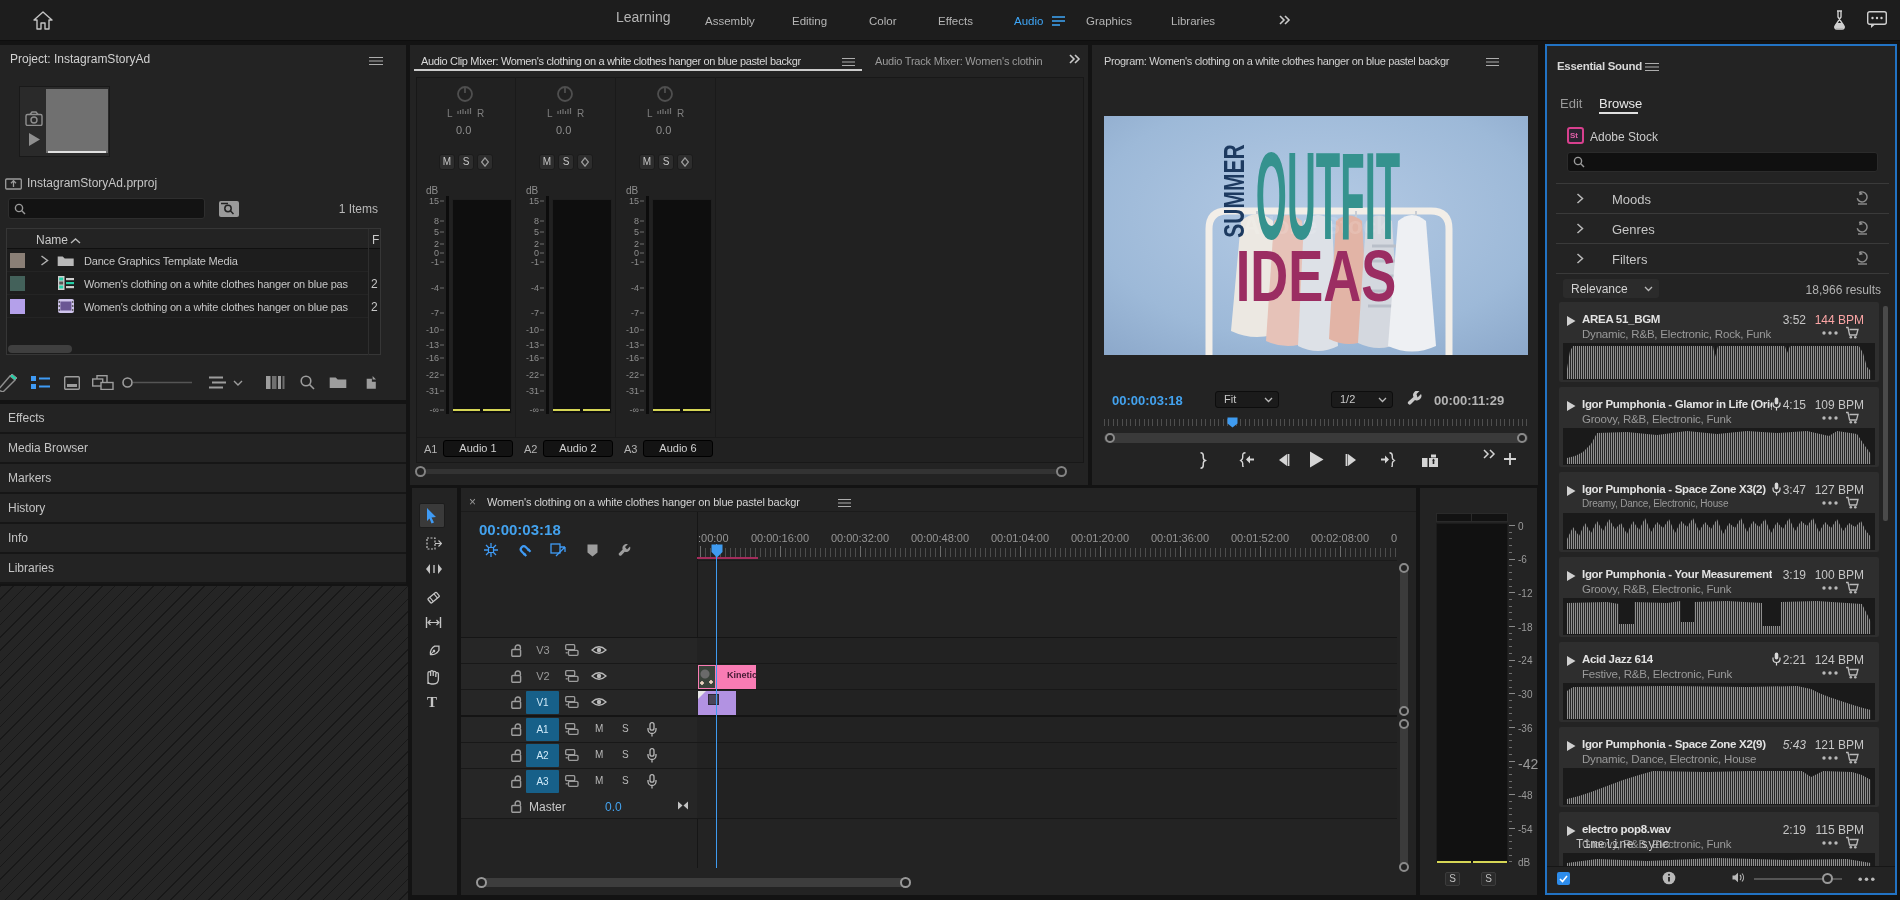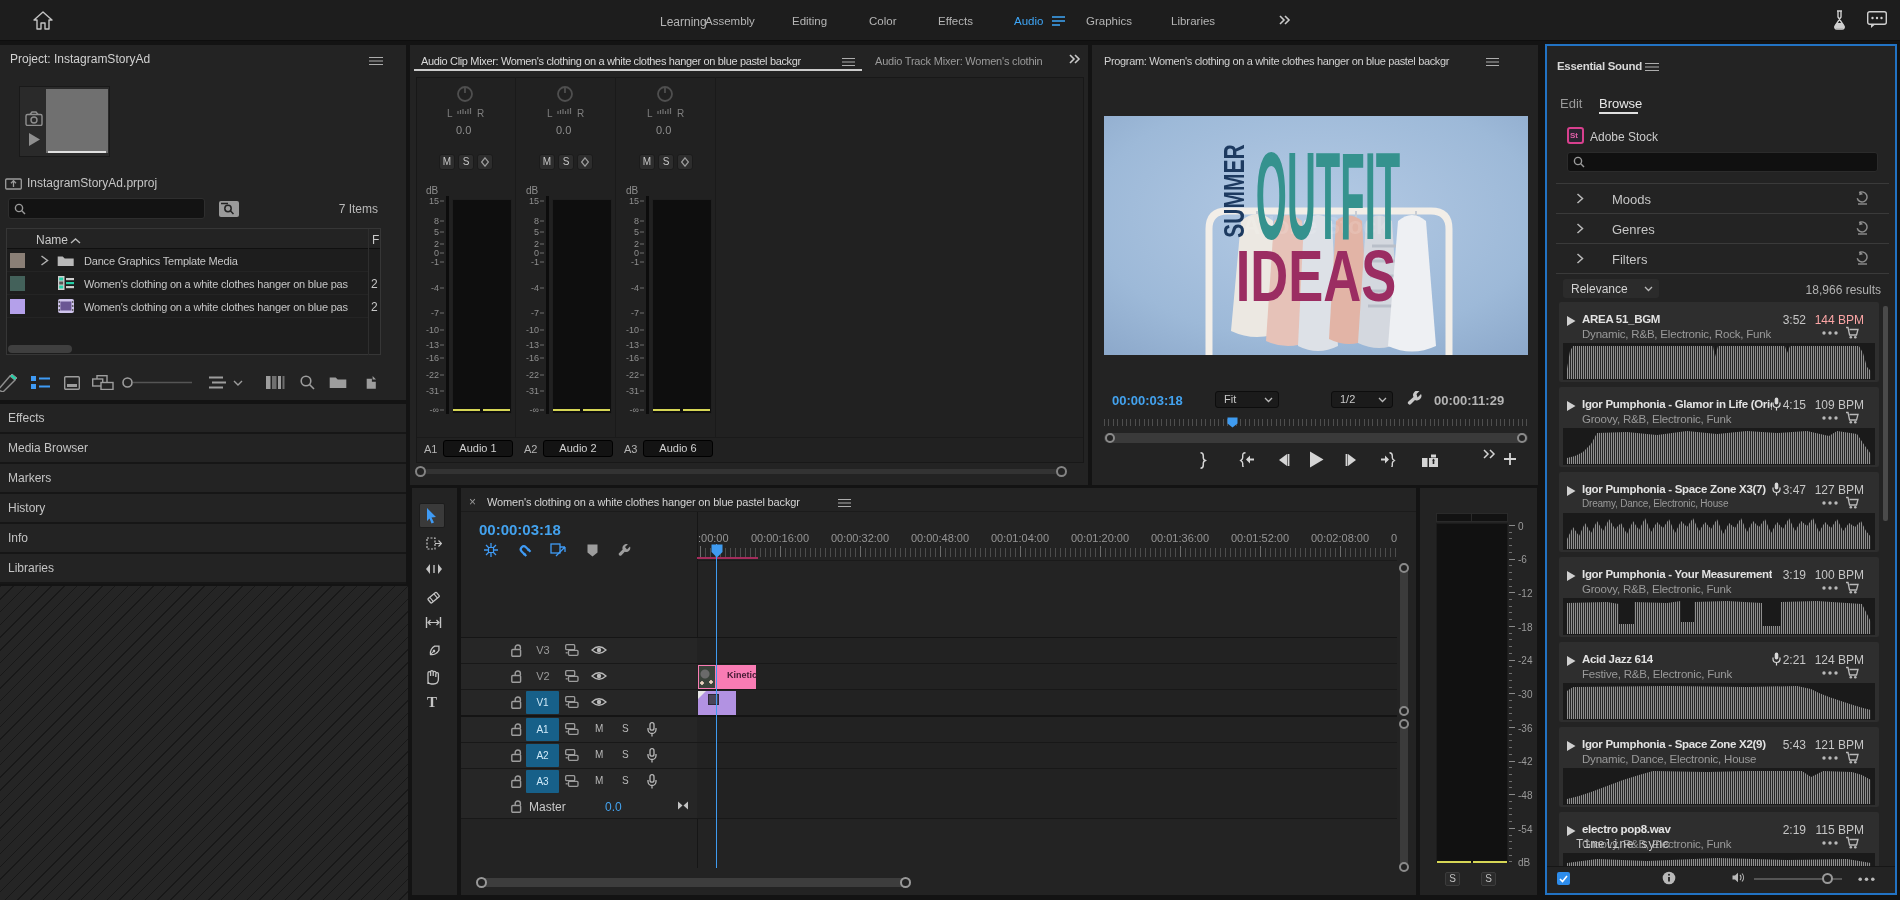--- a/index.html
+++ b/index.html
@@ -6,21 +6,21 @@
 #root{position:absolute;left:0;top:0;width:1900px;height:900px;overflow:hidden}
 .hatch{background-color:#252525;background-image:repeating-linear-gradient(135deg,#181818 0px,#181818 1px,transparent 1px,transparent 9px)}
 </style></head><body>
 <div id="root">
     <div style="position:absolute;left:0px;top:0px;width:1900px;height:41px;background:#1d1d1d;border-bottom:1px solid #0e0e0e"></div>
     <div style="position:absolute;left:33px;top:11px;width:20px;height:19px;">
       <svg width="20" height="19" viewBox="0 0 20 19">
         <path d="M10 1 L19 9 H16 V18 H12 V12 H8 V18 H4 V9 H1 Z" fill="none" stroke="#c4c4c4" stroke-width="1.4" stroke-linejoin="round"></path>
       </svg>
     </div>
-    <div style="position:absolute;left:616px;top:15px;font-size:12px;color:#b5b5b5;white-space:nowrap;margin-left:44px;">Learning</div>
+    <div style="position:absolute;left:616px;top:9px;font-size:14px;color:#b5b5b5;white-space:nowrap;">Learning</div>
     <div style="position:absolute;left:705px;top:15px;font-size:11.5px;color:#b5b5b5;white-space:nowrap;">Assembly</div>
     <div style="position:absolute;left:792px;top:15px;font-size:11.5px;color:#b5b5b5;white-space:nowrap;">Editing</div>
     <div style="position:absolute;left:869px;top:15px;font-size:11.5px;color:#b5b5b5;white-space:nowrap;">Color</div>
     <div style="position:absolute;left:938px;top:15px;font-size:11.5px;color:#b5b5b5;white-space:nowrap;">Effects</div>
     <div style="position:absolute;left:1014px;top:15px;font-size:11.5px;color:#3ea6f7;white-space:nowrap;">Audio</div>
     <div style="position:absolute;left:1086px;top:15px;font-size:11.5px;color:#b5b5b5;white-space:nowrap;">Graphics</div>
     <div style="position:absolute;left:1171px;top:15px;font-size:11.5px;color:#b5b5b5;white-space:nowrap;">Libraries</div>
     <div style="position:absolute;left:1052px;top:16px;width:13px;height:10px;">
       <svg width="13" height="10" viewBox="0 0 13 10">
         <path d="M0 1h13M0 5h13M0 9h8" stroke="#3ea6f7" stroke-width="1.6"></path>
@@ -83,21 +83,21 @@
       </svg>
     </div>
     <div style="position:absolute;left:219px;top:199px;width:20px;height:18px;">
       <svg width="20" height="18" viewBox="0 0 20 18">
         <rect x="0" y="2" width="20" height="16" rx="2" fill="#9a9a9a"></rect>
         <circle cx="9" cy="9.5" r="3.2" fill="none" stroke="#222" stroke-width="1.5"></circle>
         <path d="M11.3 11.8 L14.5 15" stroke="#222" stroke-width="1.5"></path>
         <path d="M2 4.5 h7" stroke="#222" stroke-width="1.5"></path>
       </svg>
     </div>
-    <div style="position:absolute;left:78px;top:202px;width:300px;text-align:right;font-size:12px;color:#b9b9b9;white-space:nowrap;">7 Items</div>
+    <div style="position:absolute;left:78px;top:202px;width:300px;text-align:right;font-size:12px;color:#b9b9b9;white-space:nowrap;">1 Items</div>
     <div style="position:absolute;left:6px;top:228px;width:375px;height:127px;background:#1d1d1d;border:1px solid #363636"></div>
     <div style="position:absolute;left:7px;top:229px;width:373px;height:20px;background:#232323;border-bottom:1px solid #101010"></div>
     <div style="position:absolute;left:36px;top:233px;font-size:12px;color:#c9c9c9;white-space:nowrap;">Name</div>
     <div style="position:absolute;left:70px;top:238px;width:11px;height:6px;">
       <svg width="11" height="6" viewBox="0 0 11 6">
         <path d="M1 5 L5.5 1 L10 5" fill="none" stroke="#b9b9b9" stroke-width="1.4"></path>
       </svg>
     </div>
     <div style="position:absolute;left:368px;top:229px;width:1px;height:126px;background:#2e2e2e"></div>
     <div style="position:absolute;left:372px;top:233px;font-size:12px;color:#c9c9c9;white-space:nowrap;">F</div>
@@ -863,21 +863,21 @@
     <div style="position:absolute;left:1473px;top:861px;width:34px;height:2px;background:#d6d655"></div>
     <div style="position:absolute;left:1509px;top:525px;width:3px;height:337px;background-image:repeating-linear-gradient(180deg,#6e6e6e 0 1px,transparent 1px 6.73px)"></div>
     <div style="position:absolute;left:1509px;top:525px;width:6px;height:337px;background-image:repeating-linear-gradient(180deg,#8a8a8a 0 1px,transparent 1px 33.66px)"></div>
     <div style="position:absolute;left:1518px;top:520.6px;font-size:10px;color:#9a9a9a;white-space:nowrap;">0</div>
     <div style="position:absolute;left:1518px;top:554.26px;font-size:10px;color:#9a9a9a;white-space:nowrap;">-6</div>
     <div style="position:absolute;left:1518px;top:587.9200000000001px;font-size:10px;color:#9a9a9a;white-space:nowrap;">-12</div>
     <div style="position:absolute;left:1518px;top:621.58px;font-size:10px;color:#9a9a9a;white-space:nowrap;">-18</div>
     <div style="position:absolute;left:1518px;top:655.24px;font-size:10px;color:#9a9a9a;white-space:nowrap;">-24</div>
     <div style="position:absolute;left:1518px;top:688.9px;font-size:10px;color:#9a9a9a;white-space:nowrap;">-30</div>
     <div style="position:absolute;left:1518px;top:722.56px;font-size:10px;color:#9a9a9a;white-space:nowrap;">-36</div>
-    <div style="position:absolute;left:1518px;top:756.22px;font-size:10px;color:#9a9a9a;white-space:nowrap;">-42</div>
+    <div style="position:absolute;left:1518px;top:756.22px;font-size:14px;color:#9a9a9a;white-space:nowrap;">-42</div>
     <div style="position:absolute;left:1518px;top:789.88px;font-size:10px;color:#9a9a9a;white-space:nowrap;">-48</div>
     <div style="position:absolute;left:1518px;top:823.54px;font-size:10px;color:#9a9a9a;white-space:nowrap;">-54</div>
     <div style="position:absolute;left:1518px;top:857.2px;font-size:10px;color:#9a9a9a;white-space:nowrap;">dB</div>
     <div style="position:absolute;left:1445px;top:872px;width:15px;height:14px;background:#2b2b2b;border:1px solid #3c3c3c;border-radius:2px;color:#c0c0c0;font-size:10px;text-align:center;line-height:12px">S</div>
     <div style="position:absolute;left:1481px;top:872px;width:15px;height:14px;background:#2b2b2b;border:1px solid #3c3c3c;border-radius:2px;color:#c0c0c0;font-size:10px;text-align:center;line-height:12px">S</div>
     <div style="position:absolute;left:1545px;top:44px;width:352px;height:851px;background:#232323;border:2px solid #2273c4"></div>
     <div style="position:absolute;left:1557px;top:60px;font-size:11.5px;color:#d8d8d8;white-space:nowrap;font-weight:bold;letter-spacing:-0.3px">Essential Sound</div>
     <div style="position:absolute;left:1645px;top:62px;width:14px;height:10px;">
       <svg width="14" height="10" viewBox="0 0 14 10">
         <path d="M0 1.5h14M0 5h14M0 8.5h14" stroke="#adadad" stroke-width="1.2"></path>
@@ -1019,21 +1019,21 @@
       <svg width="304" height="35" viewBox="0 0 304 35">
         <path d="M0,35 L0,29 L8,27 L16,23 L24,15 L30,4 L60,3 L90,6 L120,2 L150,5 L180,2 L210,4 L240,2 L262,7 L270,2 L290,5 L298,17 L304,25 L304,35 Z" fill="url(#wf)"></path>
       </svg>
     </div>
     <div style="position:absolute;left:1559px;top:472px;width:320px;height:80px;background:#2e2e2e;border-radius:2px"></div>
     <div style="position:absolute;left:1566px;top:485px;width:10px;height:12px;">
       <svg width="10" height="12" viewBox="0 0 10 12">
         <path d="M1 1 L9.5 6 L1 11 Z" fill="#d0d0d0"></path>
       </svg>
     </div>
-    <div style="position:absolute;left:1582px;top:483px;font-size:11.5px;color:#e2e2e2;white-space:nowrap;font-weight:bold;letter-spacing:-0.3px;max-width:190px;overflow:hidden">Igor Pumphonia - Space Zone X3(7)</div>
+    <div style="position:absolute;left:1582px;top:483px;font-size:11.5px;color:#e2e2e2;white-space:nowrap;font-weight:bold;letter-spacing:-0.3px;max-width:190px;overflow:hidden">Igor Pumphonia - Space Zone X3(2)</div>
     <div style="position:absolute;left:1772px;top:482px;width:9px;height:14px;">
       <svg width="9" height="14" viewBox="0 0 9 14">
         <rect x="2.7" y="0.6" width="3.6" height="7" rx="1.8" fill="#d8d8d8"></rect>
         <path d="M1 5.5 v1.5 a3.5 3.5 0 0 0 7 0 V5.5 M4.5 11 v2.5" fill="none" stroke="#d8d8d8" stroke-width="1.2"></path>
       </svg>
     </div>
     <div style="position:absolute;left:1506px;top:483px;width:300px;text-align:right;font-size:12px;color:#c6c6c6;white-space:nowrap;">3:47</div>
     <div style="position:absolute;left:1564px;top:483px;width:300px;text-align:right;font-size:12px;color:#c6c6c6;white-space:nowrap;">127 BPM</div>
     <div style="position:absolute;left:1582px;top:498px;font-size:10px;color:#9a9a9a;white-space:nowrap;letter-spacing:-0.2px">Dreamy, Dance, Electronic, House</div>
     <div style="position:absolute;left:1822px;top:501px;width:17px;height:4px;">
@@ -1122,21 +1122,21 @@
         <path d="M0,35 L0,7 L6,3 L100,2 L180,3 L230,2 L244,5 L252,9 L262,13 L274,17 L286,21 L296,24 L304,26 L304,35 Z" fill="url(#wf)"></path>
       </svg>
     </div>
     <div style="position:absolute;left:1559px;top:727px;width:320px;height:80px;background:#2e2e2e;border-radius:2px"></div>
     <div style="position:absolute;left:1566px;top:740px;width:10px;height:12px;">
       <svg width="10" height="12" viewBox="0 0 10 12">
         <path d="M1 1 L9.5 6 L1 11 Z" fill="#d0d0d0"></path>
       </svg>
     </div>
     <div style="position:absolute;left:1582px;top:738px;font-size:11.5px;color:#e2e2e2;white-space:nowrap;font-weight:bold;letter-spacing:-0.3px;max-width:190px;overflow:hidden">Igor Pumphonia - Space Zone X2(9)</div>
-    <div style="position:absolute;left:1506px;top:738px;width:300px;text-align:right;font-size:12px;color:#c6c6c6;white-space:nowrap;">5:43</div>
+    <div style="position:absolute;left:1506px;top:738px;width:300px;text-align:right;font-size:12px;color:#c6c6c6;white-space:nowrap;font-style:italic;">5:43</div>
     <div style="position:absolute;left:1564px;top:738px;width:300px;text-align:right;font-size:12px;color:#c6c6c6;white-space:nowrap;">121 BPM</div>
     <div style="position:absolute;left:1582px;top:753px;font-size:11.5px;color:#9a9a9a;white-space:nowrap;letter-spacing:-0.2px">Dynamic, Dance, Electronic, House</div>
     <div style="position:absolute;left:1822px;top:756px;width:17px;height:4px;">
       <svg width="17" height="4" viewBox="0 0 17 4">
         <circle cx="2" cy="2" r="1.7" fill="#b9b9b9"></circle>
         <circle cx="8" cy="2" r="1.7" fill="#b9b9b9"></circle>
         <circle cx="14" cy="2" r="1.7" fill="#b9b9b9"></circle>
       </svg>
     </div>
     <div style="position:absolute;left:1845px;top:751px;width:14px;height:13px;">

